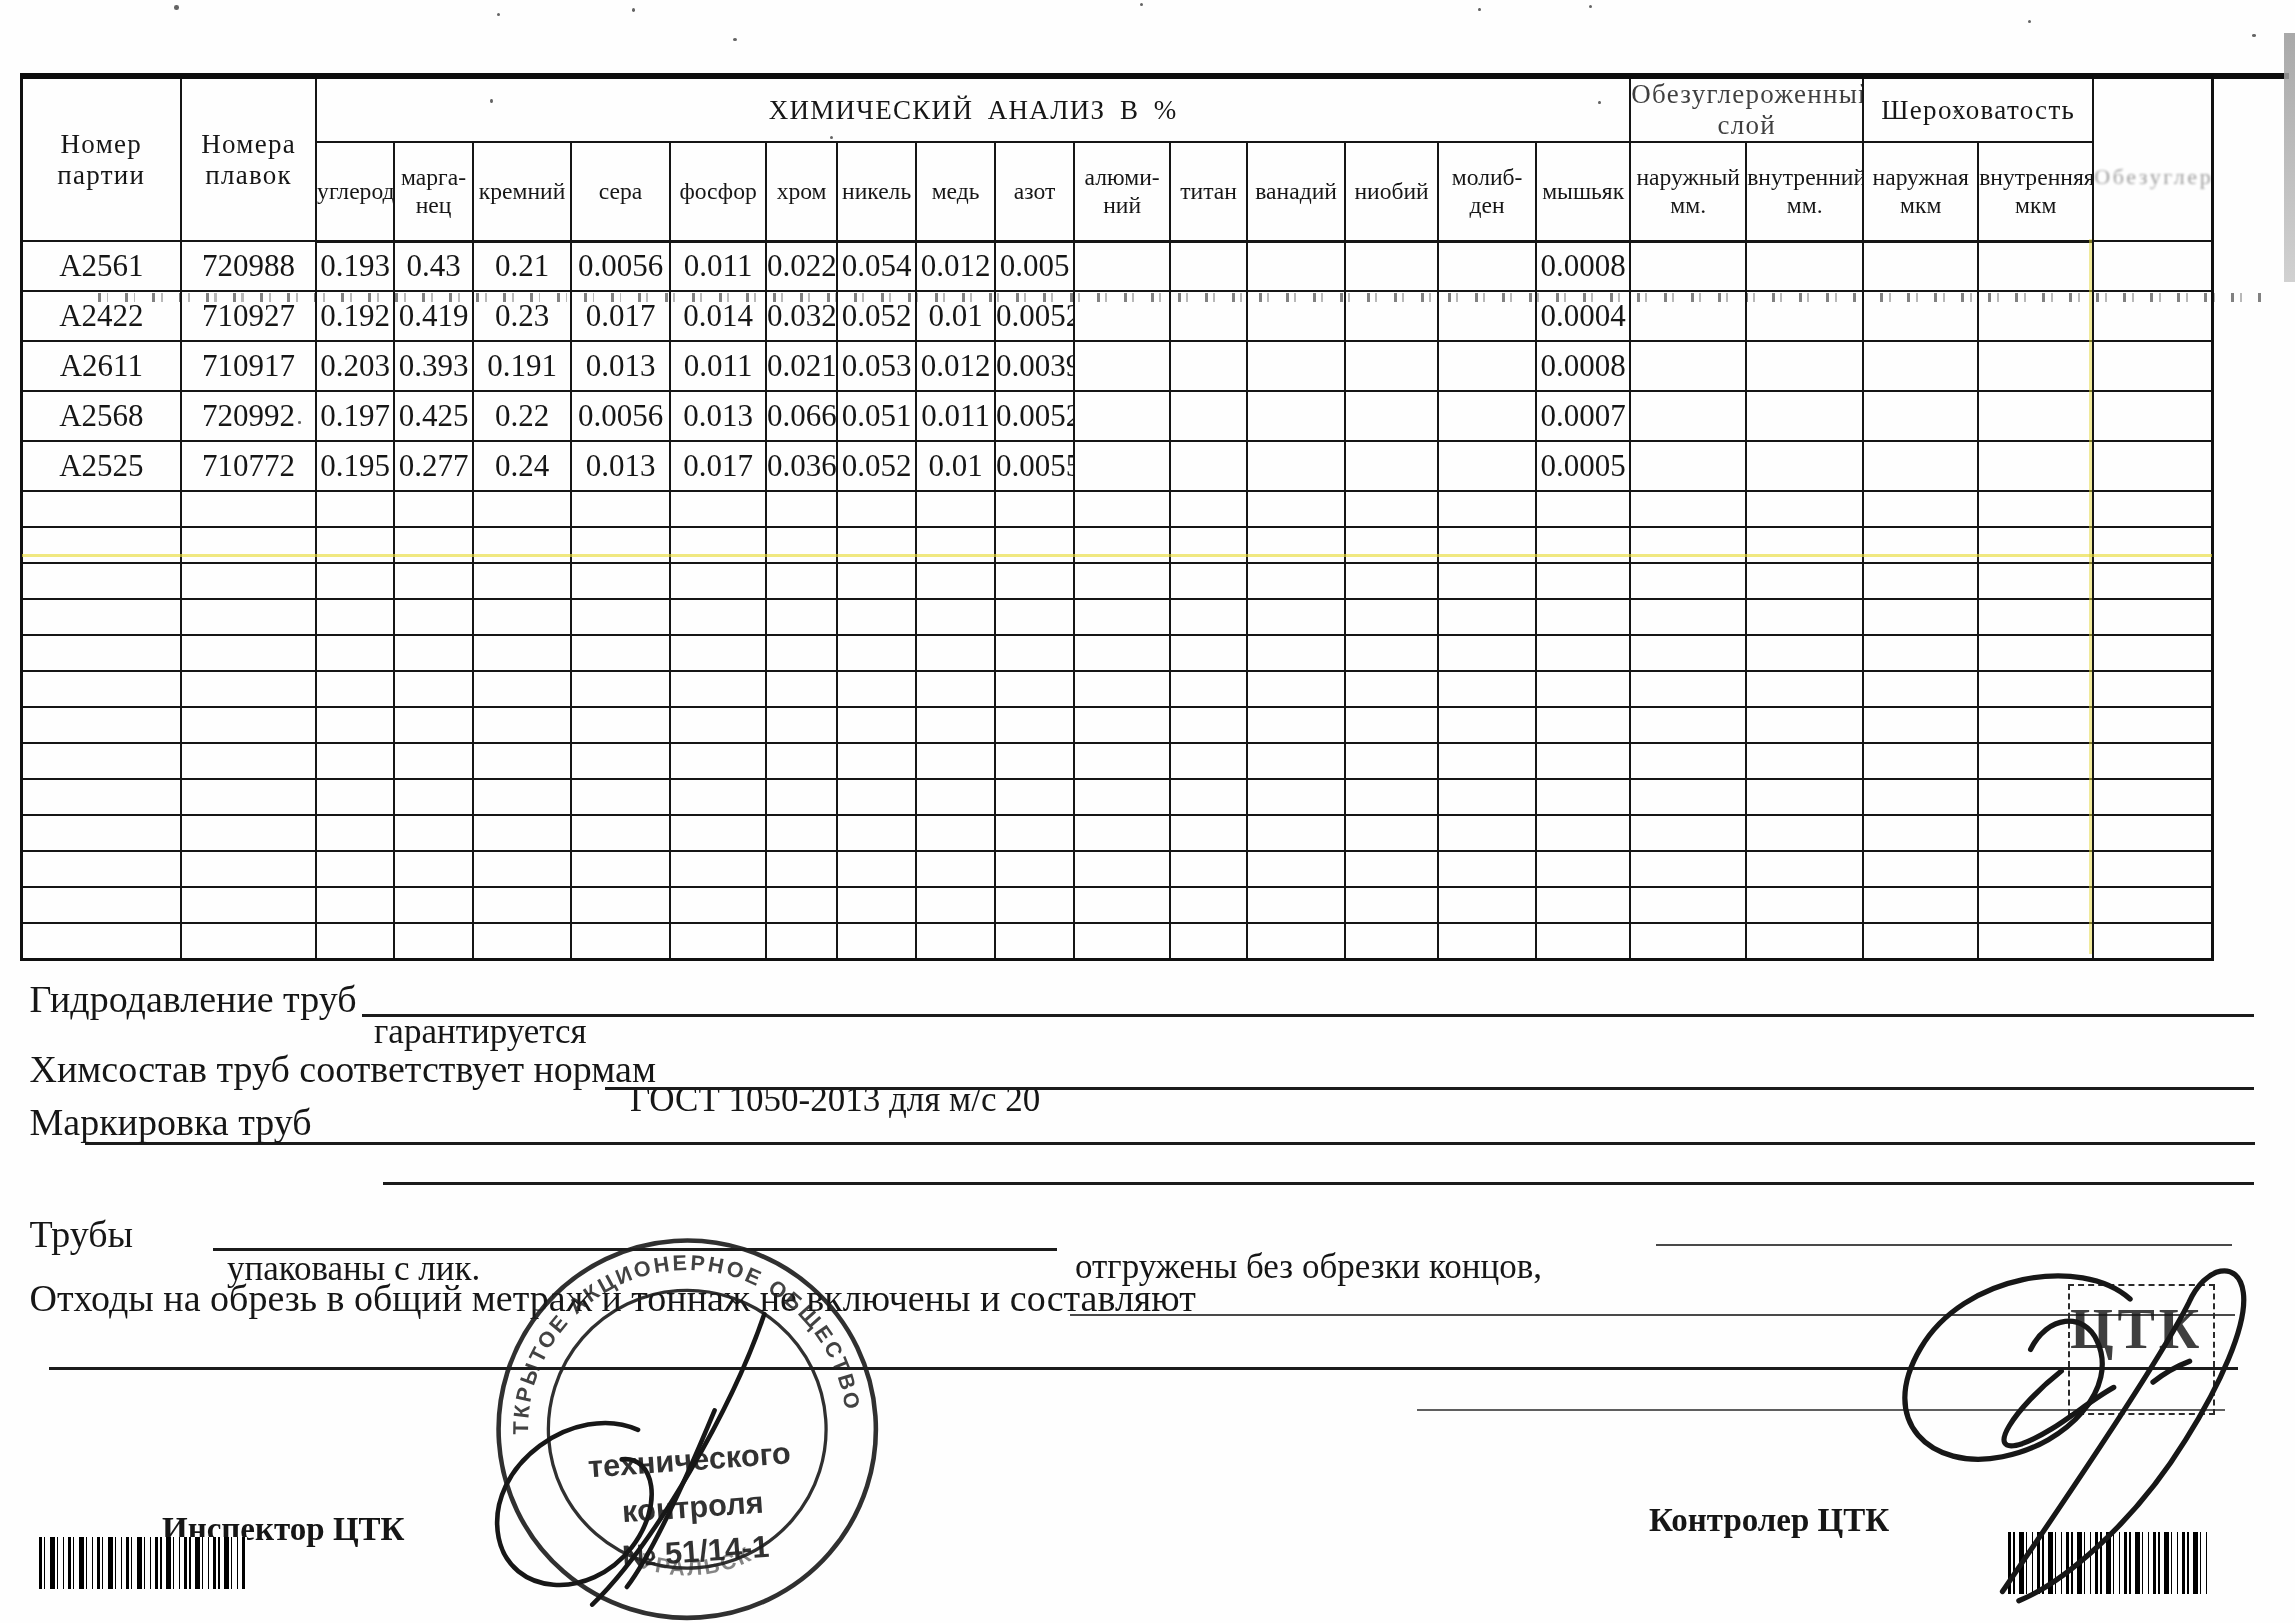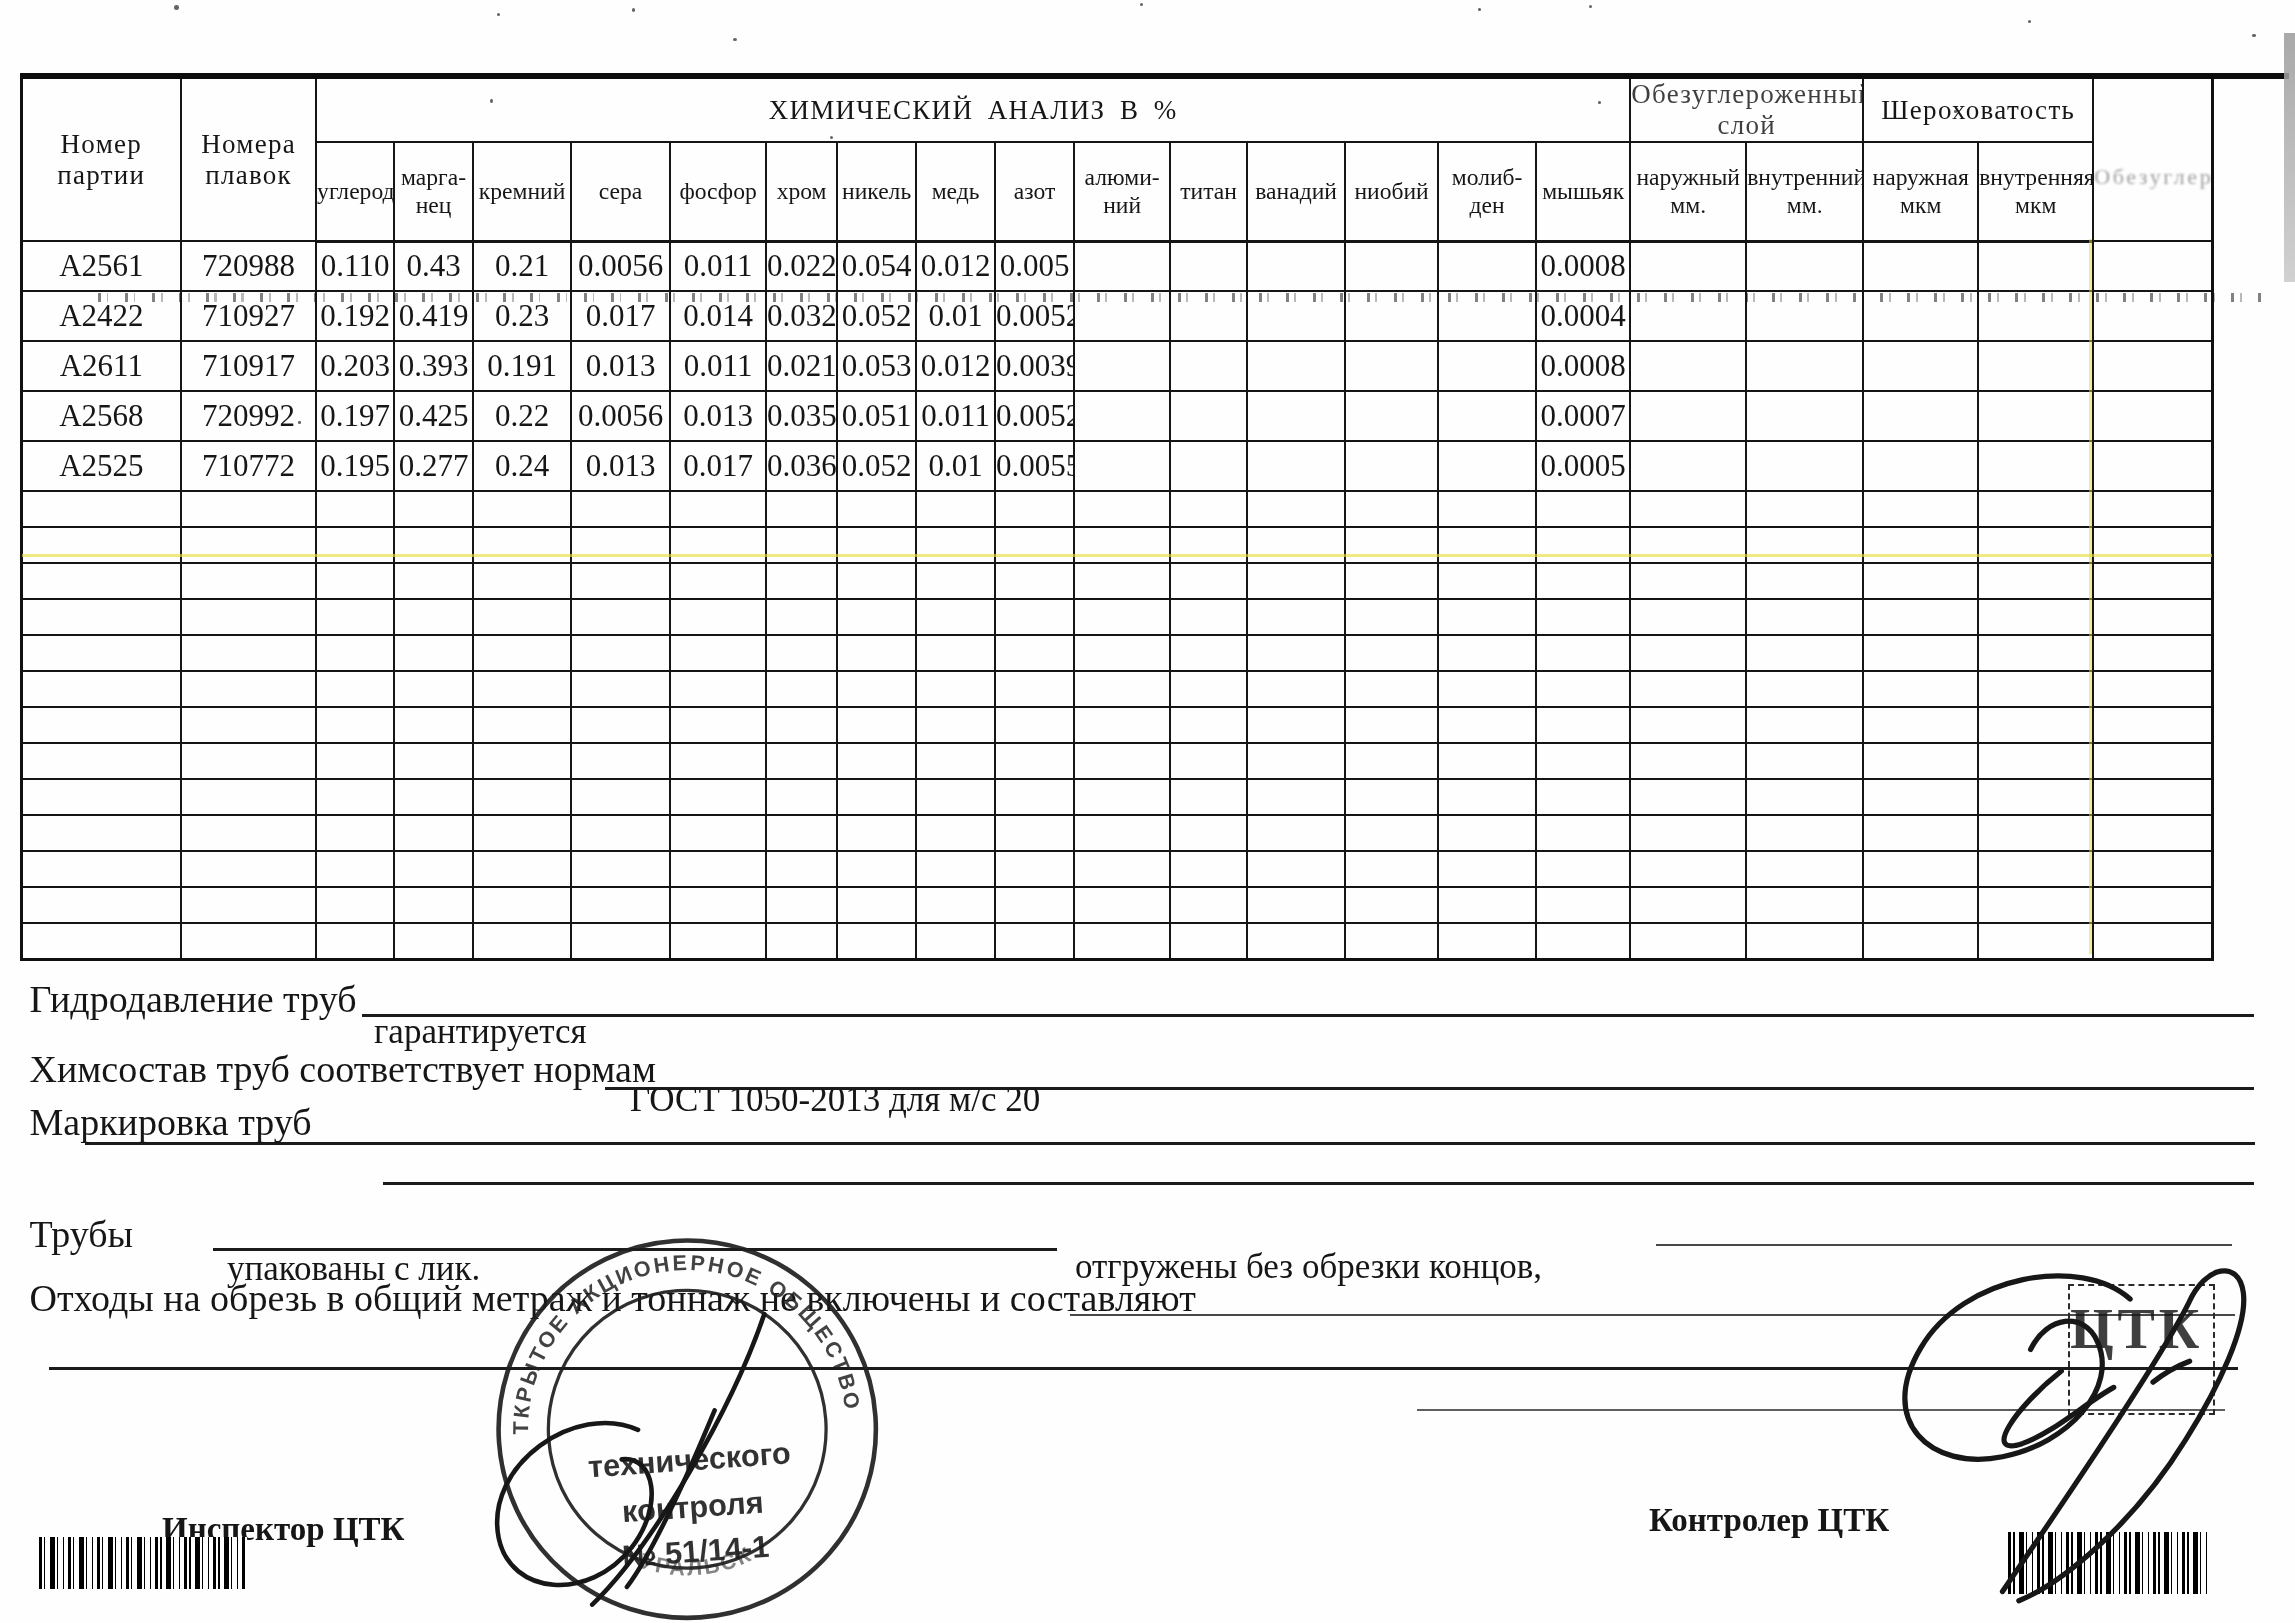--- a/index.html
+++ b/index.html
@@ -142,21 +142,21 @@
           <th>наружная
 мкм</th>
           <th>внутренняя
 мкм</th>
         </tr>
     </thead>
     <tbody>
         <tr class="data-row">
           <td>А2561</td>
           <td>720988</td>
-          <td>0.110</td>
+          <td>0.193</td>
           <td>0.43</td>
           <td>0.21</td>
           <td>0.0056</td>
           <td>0.011</td>
           <td>0.022</td>
           <td>0.054</td>
           <td>0.012</td>
           <td>0.005</td>
           <td></td>
           <td></td>
@@ -219,21 +219,21 @@
           <td></td>
         </tr>
         <tr class="data-row">
           <td>А2568</td>
           <td>720992</td>
           <td>0.197</td>
           <td>0.425</td>
           <td>0.22</td>
           <td>0.0056</td>
           <td>0.013</td>
-          <td>0.035</td>
+          <td>0.066</td>
           <td>0.051</td>
           <td>0.011</td>
           <td>0.0052</td>
           <td></td>
           <td></td>
           <td></td>
           <td></td>
           <td></td>
           <td>0.0007</td>
           <td></td>

